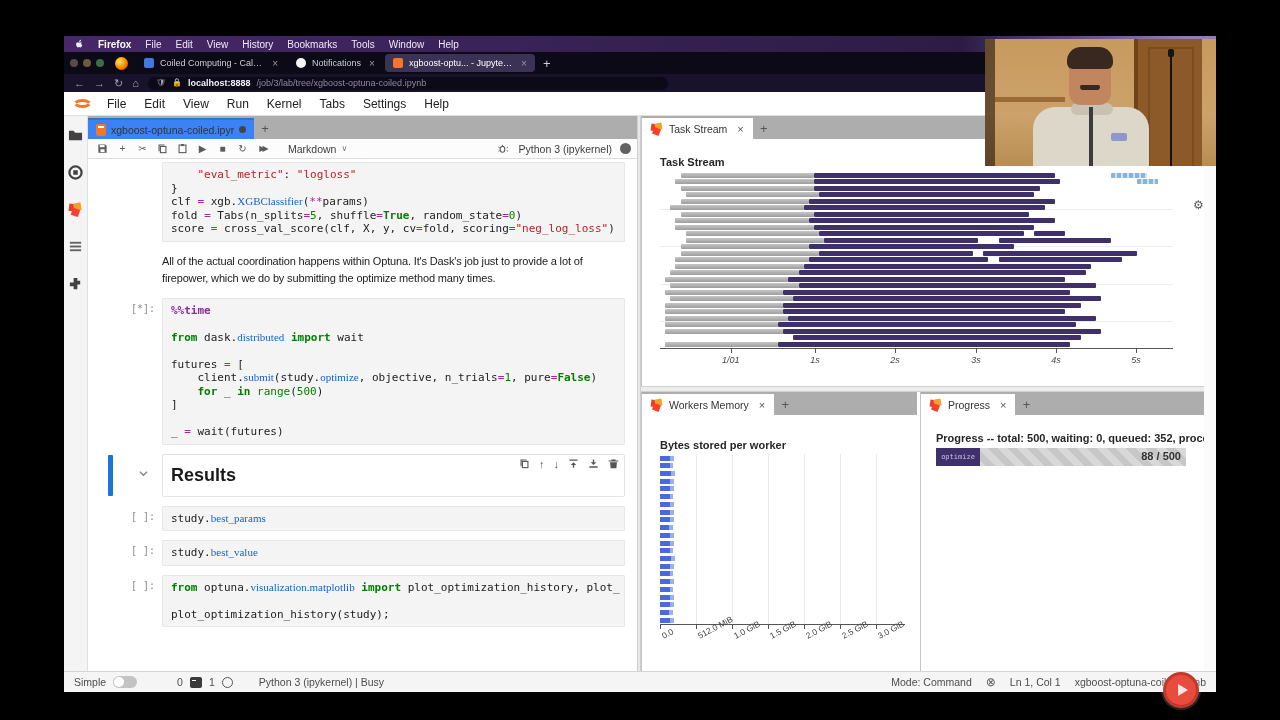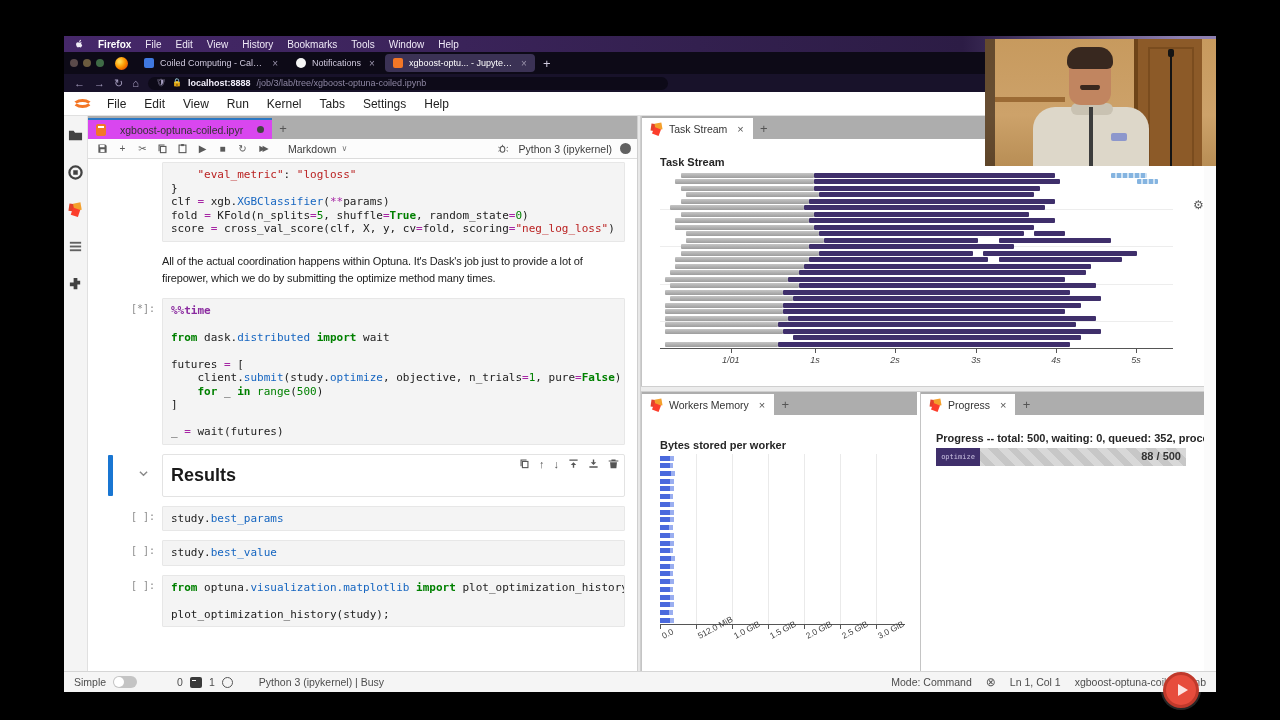--- a/index.html
+++ b/index.html
@@ -50,22 +50,22 @@
 
   
   #sidebar { position:absolute; left:0; top:80px; width:24px; height:555px; background:#f4f4f4;
     border-right:1px solid #e0e0e0; display:flex; flex-direction:column; align-items:center;
     padding-top:12px; gap:22px; }
   #sidebar svg { width:15px; height:15px; }
 
   
   #nbcol { position:absolute; left:24px; top:80px; width:549px; height:555px; background:#fff; }
   #ntabs { height:23px; background:#adadad; display:flex; align-items:flex-end; }
-  #ntab { height:21px; background:#d946ef; border-top:2px solid #2b78c3; display:flex; align-items:center;
-    gap:14px; padding:0 8px; font-size:10.5px; color:#333; }
+  #ntab { height:21px; background:#3b82f6; border-top:2px solid #2b78c3; display:flex; align-items:center;
+    gap:5px; padding:0 8px; font-size:10.5px; color:#333; }
   .nbicon { width:10px; height:12px; background:#f37726; border-radius:2px; position:relative; flex:none;}
   .nbicon::after { content:""; position:absolute; left:2px; top:2px; right:2px; height:2px; background:#fff; }
   #ntab .dot { width:7px; height:7px; border-radius:50%; background:#444; }
   .tabplus { width:22px; height:21px; display:flex; align-items:center; justify-content:center;
     color:#555; font-size:13px; }
 
   #ntoolbar { height:20px; background:#fcfcfc; border-bottom:1px solid #dcdcdc; display:flex;
     align-items:center; gap:3px; padding:0 6px; }
   .tbtn { min-width:17px; height:16px; display:flex; align-items:center; justify-content:center;
     color:#5a5a5a; font-size:10px; border-radius:2px; }
@@ -82,21 +82,21 @@
   .prompt { position:absolute; right:100%; margin-right:7px; top:5px; white-space:pre;
     font-family:"DejaVu Sans Mono", monospace; font-size:10px; color:#8a8a8a; }
   .cbox { background:#f4f4f4; border:1px solid #e7e7e7; border-radius:1px; padding:5px 8px;
     overflow:hidden; }
   .cl { font-family:"DejaVu Sans Mono", monospace; font-size:11px; line-height:13.5px;
     white-space:pre; color:#212121; }
   .tk-kw { color:var(--tk-kw); font-weight:bold; }
   .tk-str { color:var(--tk-str); }
   .tk-num { color:var(--tk-num); }
   .tk-op { color:var(--tk-op); }
-  .tk-fn { color:var(--tk-fn); }
+  .tk-fn { color:var(--tk-fn);font-family:Liberation Serif, serif; }
   .tk-mg { color:var(--tk-mg); font-weight:bold; }
   .tk-bi { color:var(--tk-bi); }
   .mdh { font-size:18px; font-weight:600; color:#1a1a1a; padding:4px 0 2px 0; }
   .mdp { font-size:11px; letter-spacing:-0.15px; color:#212121; line-height:17px; padding:2px 0; }
   .caret { position:absolute; left:-24px; top:9px; width:9px; height:9px; }
   .caret svg { width:9px; height:9px; }
   .sel-md { border:1px solid #e3e3e3; border-radius:2px; padding:6px 8px 8px 8px; position:relative; }
   .selbar { position:absolute; left:-55px; top:0; bottom:0; width:5px; background:#1976d2; border-radius:1px; }
   .cell-actions { position:absolute; top:3px; right:5px; display:flex; gap:9px; align-items:center; }
   .cell-actions .ca { color:#555; font-size:11px; line-height:1; }
@@ -352,21 +352,21 @@
         <span id="kernel-name">Python 3 (ipykernel)</span>
         <span id="kernel-dot"></span>
       </div>
     </div>
     <div id="cells">
         <div class="cell">
           <div class="cbox">
             <div class="cl"><span>    </span><span class="tk-str">"eval_metric"</span><span>: </span><span class="tk-str">"logloss"</span></div>
             <div class="cl"><span>}</span></div>
             <div class="cl"><span>clf </span><span class="tk-op">=</span><span> xgb.</span><span class="tk-fn">XGBClassifier</span><span>(</span><span class="tk-op">**</span><span>params)</span></div>
-            <div class="cl"><span>fold </span><span class="tk-op">=</span><span> KFold(n_splits</span><span class="tk-op">=</span><span class="tk-num">5</span><span>, shuffle</span><span class="tk-op">=</span><span class="tk-kw">True</span><span>, random_state</span><span class="tk-op">=</span><span class="tk-num">0</span><span>)</span></div>
+            <div class="cl"><span>fold </span><span class="tk-op">=</span><span> Tabs(n_splits</span><span class="tk-op">=</span><span class="tk-num">5</span><span>, shuffle</span><span class="tk-op">=</span><span class="tk-kw">True</span><span>, random_state</span><span class="tk-op">=</span><span class="tk-num">0</span><span>)</span></div>
             <div class="cl"><span>score </span><span class="tk-op">=</span><span> cross_val_score(clf, X, y, cv</span><span class="tk-op">=</span><span>fold, scoring</span><span class="tk-op">=</span><span class="tk-str">"neg_log_loss"</span><span>)</span></div>
           </div>
         </div>
         <div class="cell">
           <div class="mdp">All of the actual coordination happens within Optuna. It's Dask's job just to provide a lot of firepower, which we do by submitting the optimize method many times.</div>
         </div>
         <div class="cell">
           <span class="prompt">[*]:</span>
           <div class="cbox">
             <div class="cl"><span class="tk-mg">%%time</span></div>

